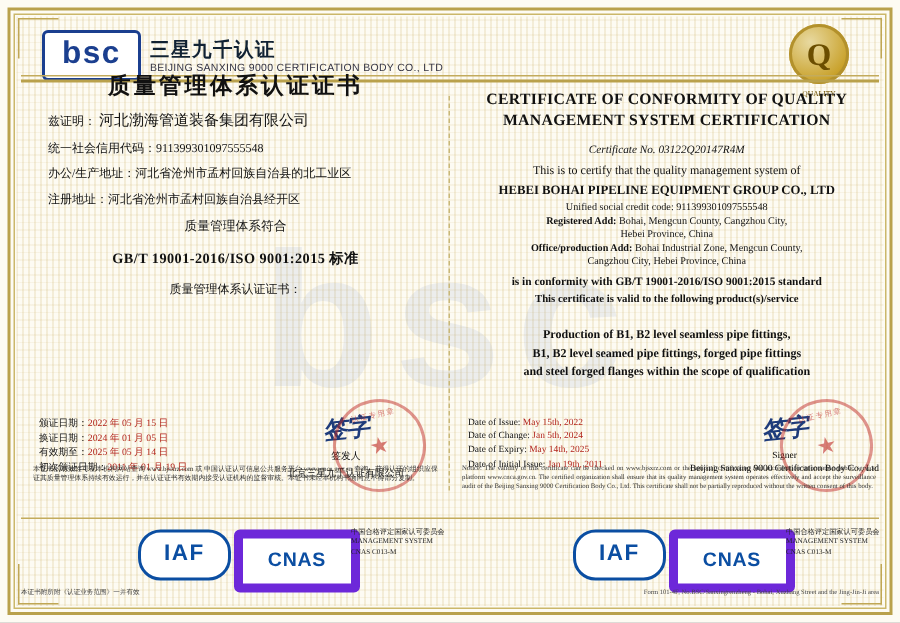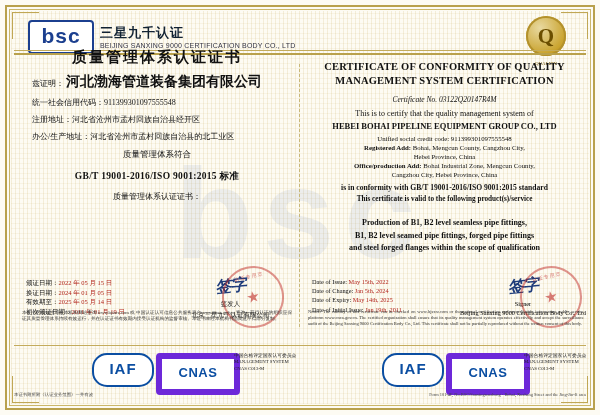--- a/index.html
+++ b/index.html
@@ -117,21 +117,21 @@
   .cn-title{
     font-size:15px;font-weight:bold;letter-spacing:2px;margin-top:4px;
   }
   .cn-certno{
     font-size:8px;margin-top:7px;letter-spacing:.3px;
   }
   .cn-line{
     font-size:8px;margin-top:6px;text-align:left;padding-left:16px;
   }
   .cn-company{
-    font-size:14px;font-weight:bold;
+    font-size:10px;font-weight:normal;
   }
   .cn-std{
     font-size:9.5px;font-weight:bold;margin-top:9px;letter-spacing:.3px;
   }
   .cn-scopehdr{
     font-size:8px;margin-top:8px;
   }
   .cn-scope{
     font-size:9px;font-weight:bold;line-height:15px;margin-top:16px;
   }
@@ -285,24 +285,24 @@
   <div class="cn">
     <div class="cn-title">质量管理体系认证证书</div>
     <div class="cn-line">
       <span>兹证明：</span>
       <span class="cn-company">河北渤海管道装备集团有限公司</span>
     </div>
     <div class="cn-line">
       <span>统一社会信用代码：</span><span>911399301097555548</span>
     </div>
     <div class="cn-line">
+      <span>办公/生产地址：</span><span>河北省沧州市孟村回族自治县的北工业区</span>
+    </div>
+    <div class="cn-line">
       <span>注册地址：</span><span>河北省沧州市孟村回族自治县经开区</span>
-    </div>
-    <div class="cn-line">
-      <span>办公/生产地址：</span><span>河北省沧州市孟村回族自治县的北工业区</span>
     </div>
     <div class="cn-sys">质量管理体系符合</div>
     <div class="cn-std">GB/T 19001-2016/ISO 9001:2015 标准</div>
     <div class="cn-scopehdr">质量管理体系认证证书：</div>
   </div>
 
   <div class="cn-dates">
     <div>
       <span>颁证日期：</span><span class="red">2022 年 05 月 15 日</span>
     </div>

